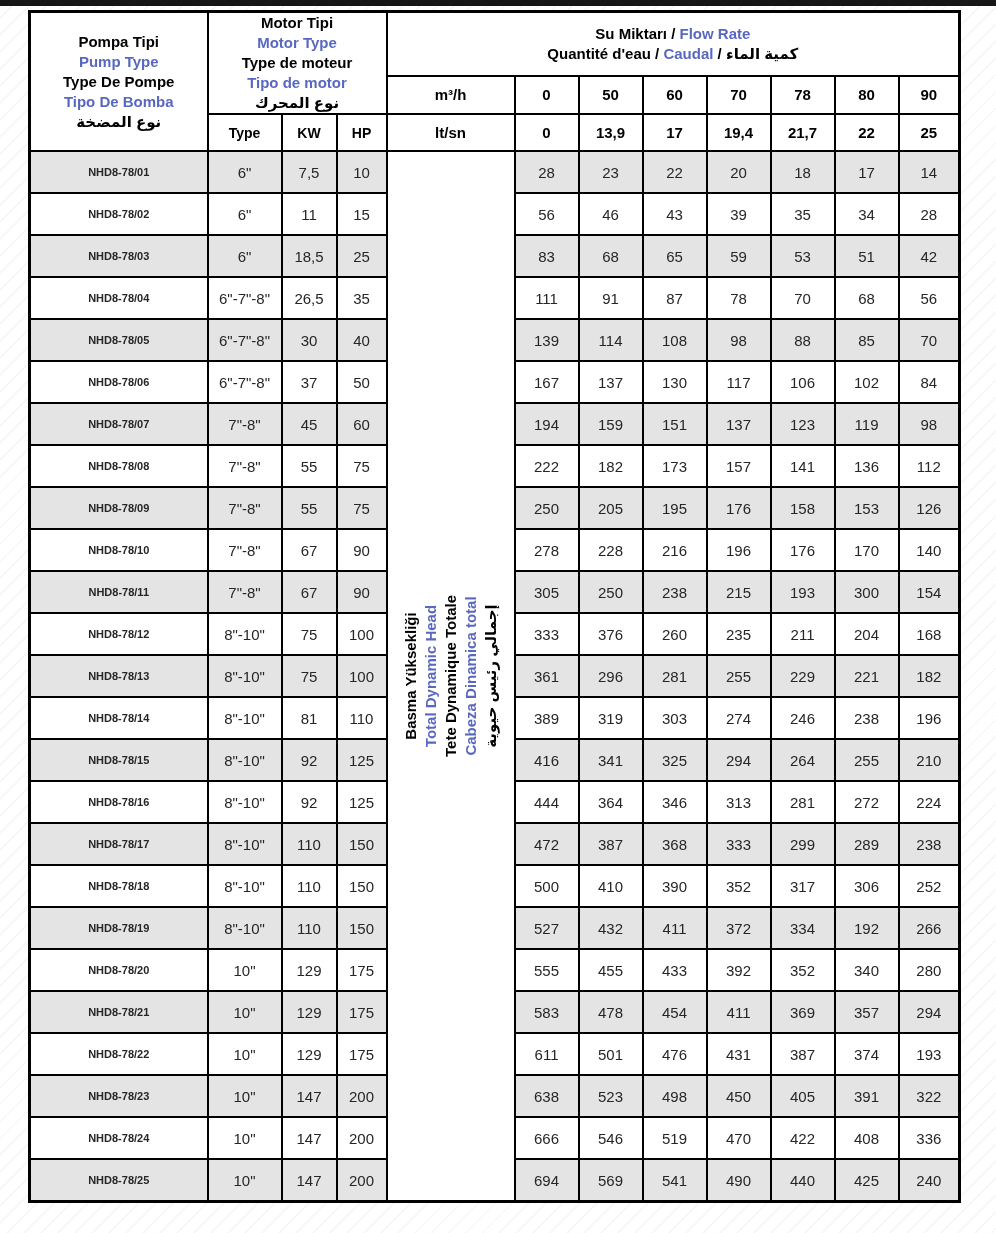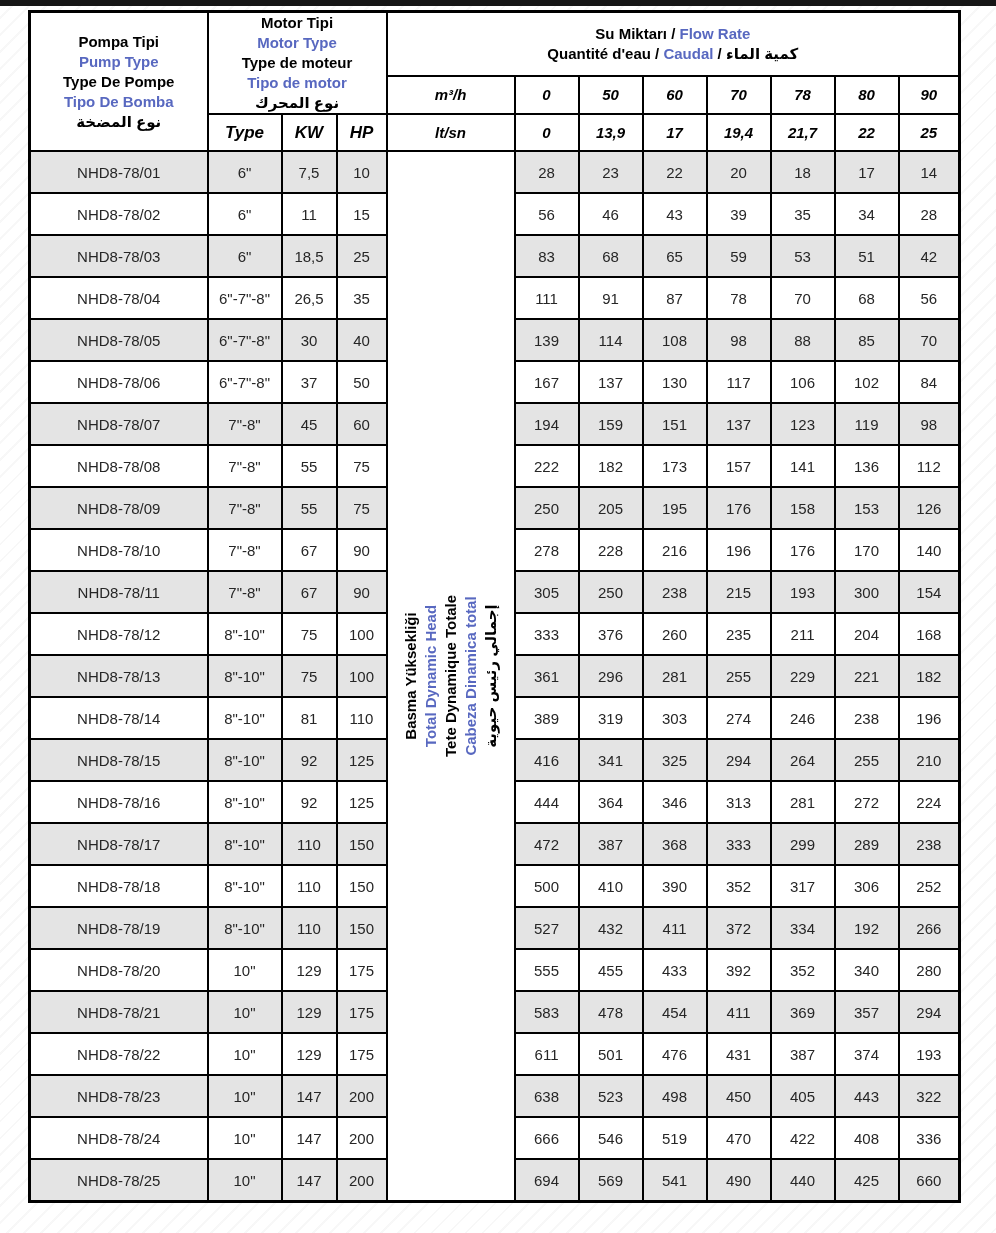--- a/index.html
+++ b/index.html
@@ -18,35 +18,35 @@
     position:absolute; left:28px; top:10px;
     width:930px;
     border-collapse:collapse; table-layout:fixed;
     border:3px solid #000;
   }
   table.spec td, table.spec th { border:2px solid #000; padding:0; overflow:hidden; }
   th { font-weight:bold; color:#000; }
   .hline { font-size:15px; line-height:20px; font-weight:bold; color:#000; text-align:center; }
   .hline-sm { font-size:15px; line-height:20px; font-weight:bold; color:#000; text-align:center; }
   .blue { color:#5868c0; }
-  .subhead { font-size:17px; font-weight:bold; text-align:center; background:#fff; }
+  .subhead { font-size:14px; font-weight:bold; text-align:center; background:#fff; }
   .valhead { font-size:15px; font-weight:bold; text-align:center; background:#fff; }
   tr.hrow1 { height:62px; }
-  tr.hrow2, tr.hrow3 { height:37px;font-style:italic; }
+  tr.hrow2, tr.hrow3 { height:37px; }
   tbody td { height:40px; font-size:15px; color:#262626; text-align:center; font-weight:normal; }
   tr.gray  td { background:#e4e4e4; }
   tr.white td { background:#ffffff; }
   td.head-cell { background:#ffffff !important; position:relative; }
   .vrot {
     position:absolute; top:50%; left:50%;
     transform:translate(-50%,-50%) rotate(-90deg);
     white-space:nowrap; text-align:center;
     font-weight:bold; font-size:15px; line-height:19px; color:#000;
   }
-  .model-cell { font-size:15px; }
+  .model-cell { font-size:11px;font-weight:bold; }
   th.merged-top { background:#fff; vertical-align:middle; }
 </style>
 </head>
 <body>
 
 <div class="doc">
   <div class="topbar"></div>
 
   <table class="spec">
     <colgroup>
@@ -410,21 +410,21 @@
         <tr class="gray">
           <td class="model-cell">NHD8-78/23</td>
           <td>10"</td>
           <td>147</td>
           <td>200</td>
           <td>638</td>
           <td>523</td>
           <td>498</td>
           <td>450</td>
           <td>405</td>
-          <td>443</td>
+          <td>391</td>
           <td>322</td>
         </tr>
         <tr class="white">
           <td class="model-cell">NHD8-78/24</td>
           <td>10"</td>
           <td>147</td>
           <td>200</td>
           <td>666</td>
           <td>546</td>
           <td>519</td>
@@ -437,17 +437,17 @@
           <td class="model-cell">NHD8-78/25</td>
           <td>10"</td>
           <td>147</td>
           <td>200</td>
           <td>694</td>
           <td>569</td>
           <td>541</td>
           <td>490</td>
           <td>440</td>
           <td>425</td>
-          <td>660</td>
+          <td>240</td>
         </tr>
       </tbody>
   </table>
 </div>
 
 </body></html>

